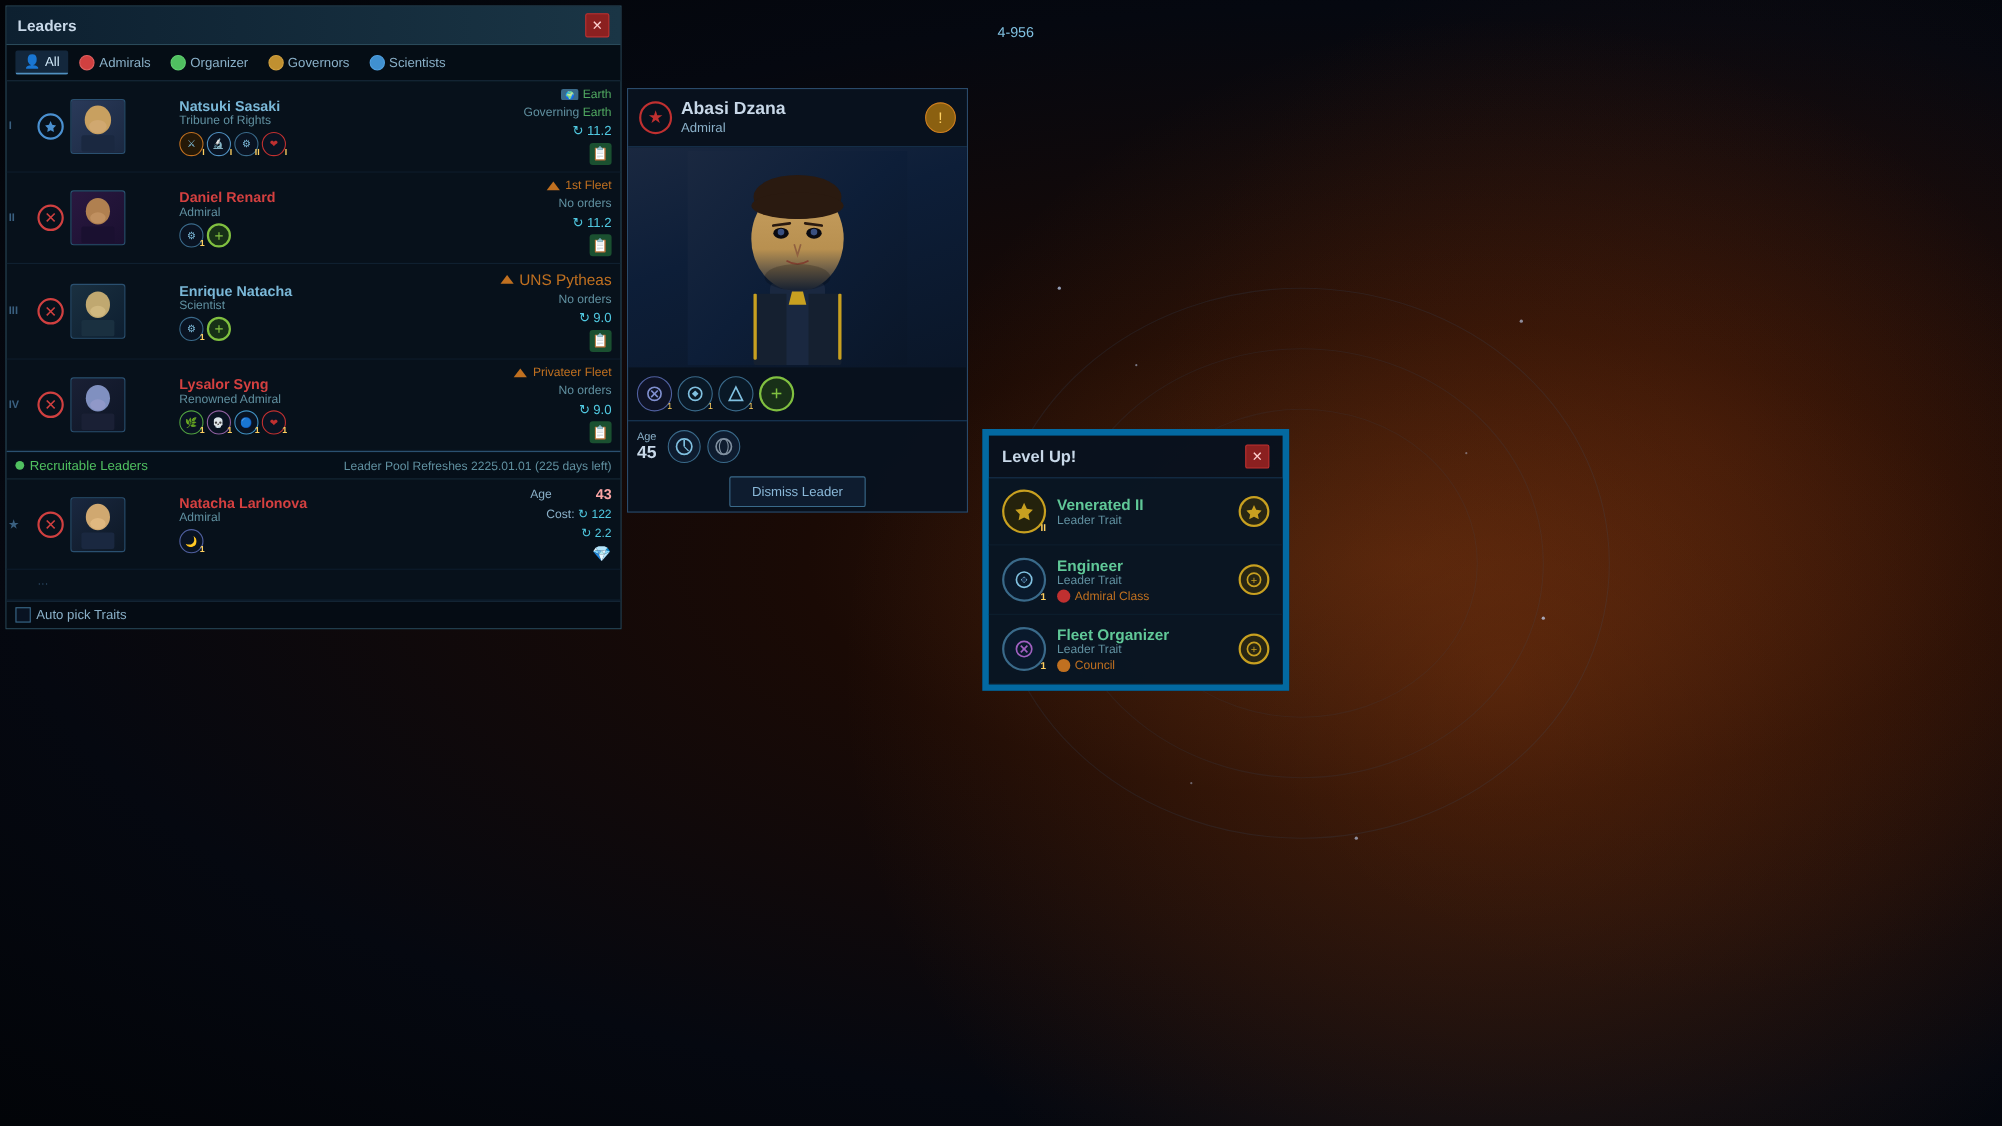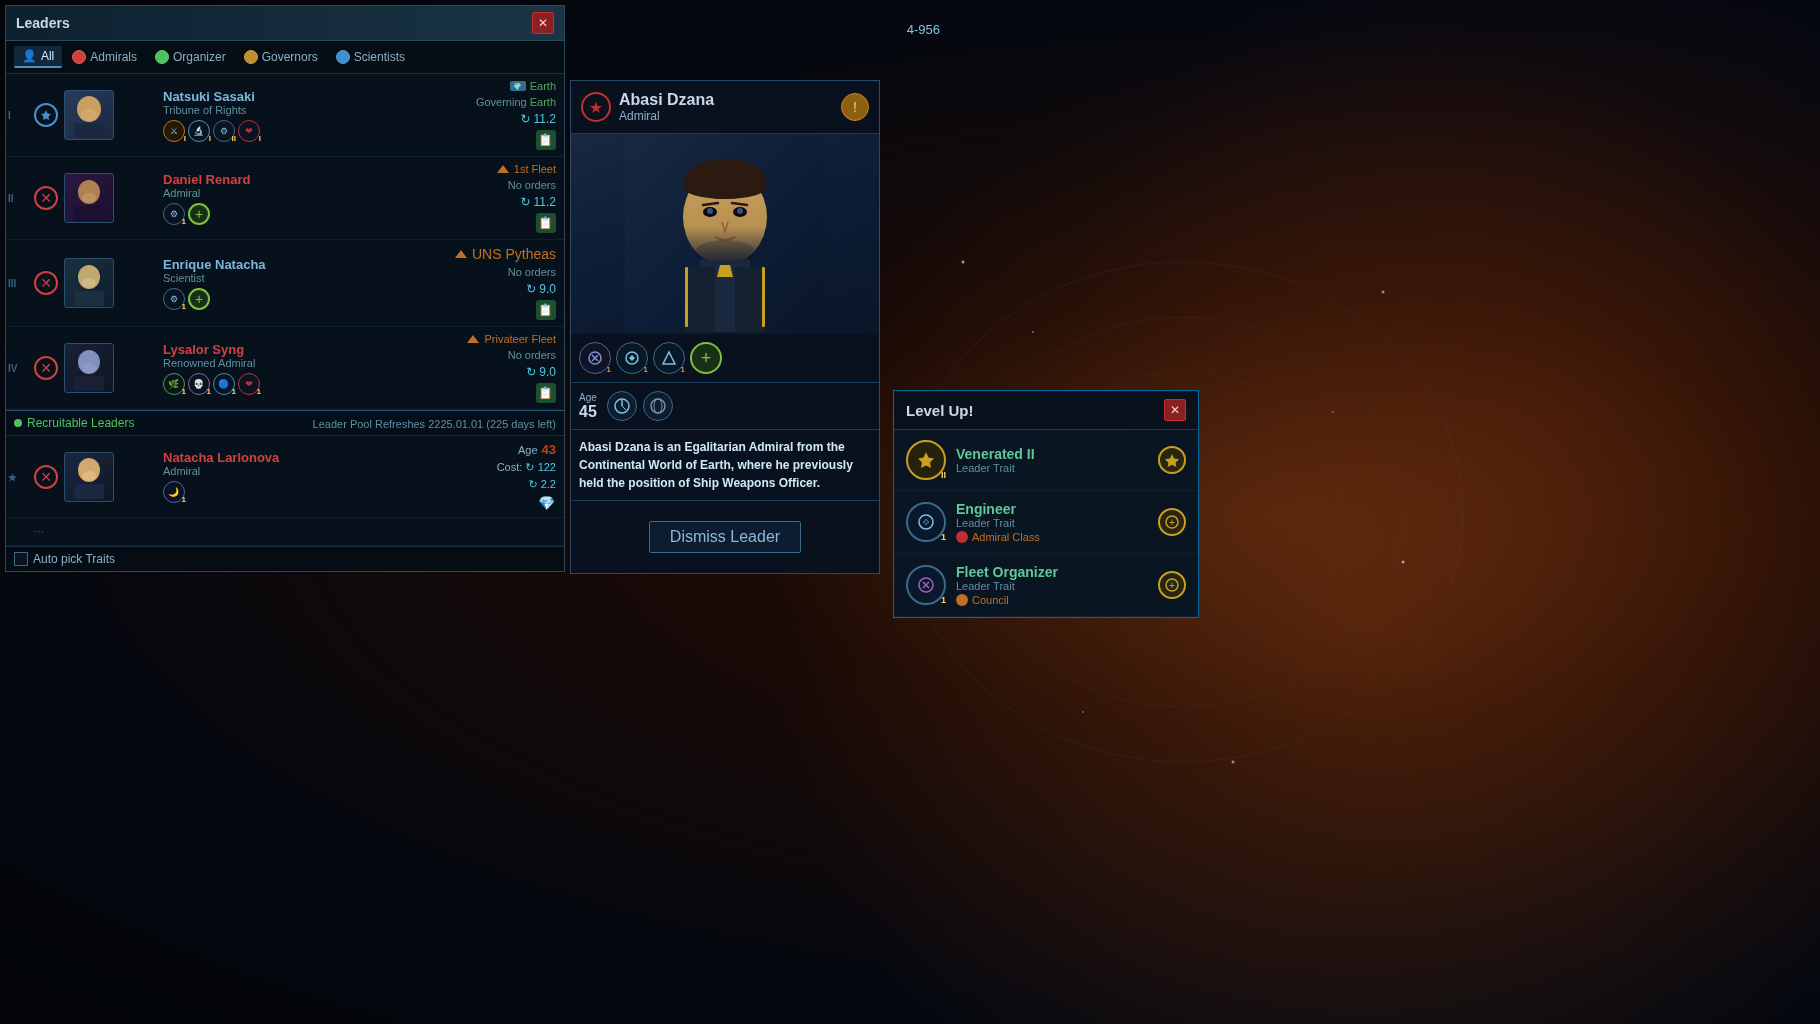--- a/index.html
+++ b/index.html
@@ -384,38 +384,38 @@
       padding: 8px;
       color: #9ab8c8;
       font-size: 12px;
       line-height: 1.5;
       border-top: 1px solid #1a3a5a;
       border-bottom: 1px solid #1a3a5a;
     }
     .detail-bio span { color: #d0e8f8; font-weight: bold; }
     .dismiss-btn {
       display: block;
-      margin: 20px auto;
+      margin: 4px auto;
       padding: 6px 20px;
       background: rgba(15,30,50,0.9);
       border: 1px solid #3a6a8a;
       color: #8ab8d8;
-      font-size: 16px;
+      font-size: 12px;
       cursor: pointer;
       border-radius: 2px;
     }
 
     
     .levelup-panel {
       position: absolute;
       top: 390px;
       left: 893px;
-      width: 306px;
+      width: 279px;
       background: rgba(8,18,30,0.97);
-      border: 1px solid #0369a1;
+      border: 6px solid #0369a1;
       z-index: 10;
     }
     .levelup-header {
       display: flex;
       align-items: center;
       justify-content: space-between;
       padding: 8px 12px;
       border-bottom: 1px solid #1a3a5a;
     }
     .levelup-title {
@@ -778,21 +778,21 @@
     <div class="leader-info">
       <div class="leader-name admiral">Natacha Larlonova</div>
       <div class="leader-role">Admiral</div>
       <div class="leader-traits">
         <div class="trait-icon" style="border-color:#5060a0;color:#8090d0;">🌙<span class="trait-level">1</span></div>
       </div>
     </div>
     <div class="leader-right">
       <div style="display:flex;align-items:center;gap:4px;">
         <span style="color:#8ab0c8;font-size:11px;">Age</span>
-        <span style="color:#c2410c;font-size:13px;font-weight:bold;">43</span>
+        <span style="color:#fca5a5;font-size:13px;font-weight:bold;margin-left:36px;">43</span>
       </div>
       <div style="color:#8ab0c8;font-size:11px;">Cost:
         <span style="color:#50c8e0;"> ↻ 122</span>
       </div>
       <div style="color:#50c8e0;font-size:11px;">↻ 2.2</div>
       <div style="color:#50a0d8;font-size:14px;">💎</div>
     </div>
   </div>
 
   <div class="leader-item" style="padding-left:28px;height:28px;overflow:hidden;">
@@ -907,24 +907,20 @@
       </div>
       <div class="info-icon">
         <svg width="18" height="18" viewBox="0 0 18 18">
             <circle cx="9" cy="9" r="7" fill="none" stroke="#8090a0" stroke-width="1.5"></circle>
             <ellipse cx="9" cy="9" rx="4" ry="7" fill="none" stroke="#8090a0" stroke-width="1"></ellipse>
           </svg>
       </div>
     </div>
   </div>
 
-  <div class="detail-bio">
-    <span style="color:#d0e8f8;font-weight:bold;">Abasi Dzana</span>
-    <span> is an Egalitarian Admiral from the Continental World of Earth, where he previously held the position of Ship Weapons Officer.</span>
-  </div>
 
   <button class="dismiss-btn">Dismiss Leader</button>
 </div>
 
 <div class="levelup-panel">
   <div class="levelup-header">
     <span class="levelup-title">Level Up!</span>
     <div class="levelup-close">✕</div>
   </div>
 

